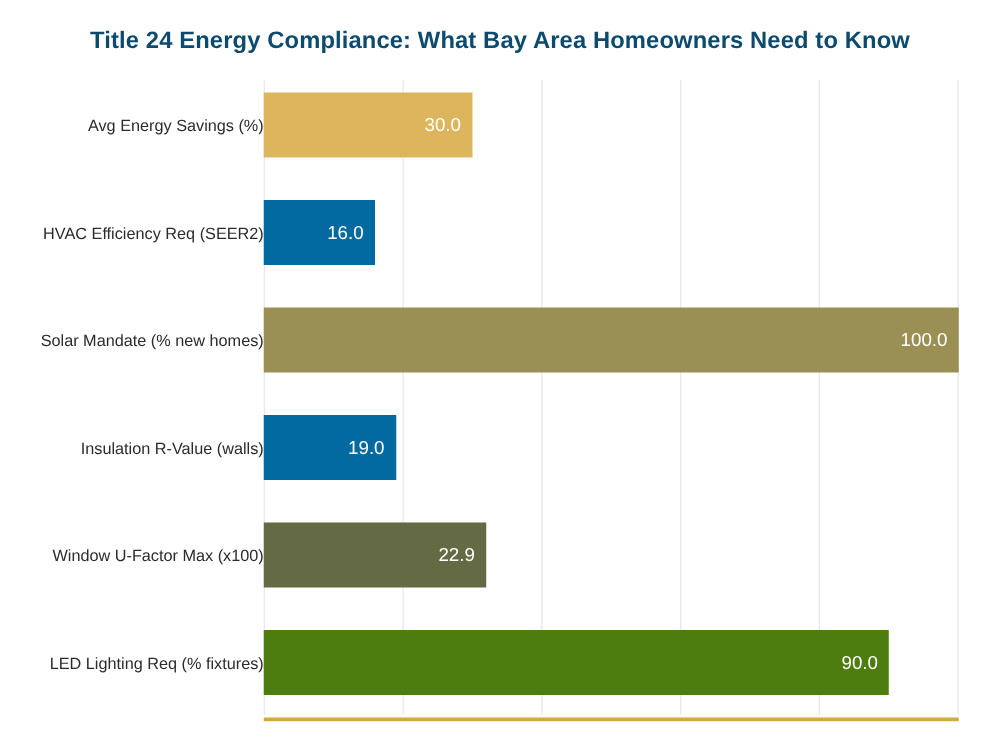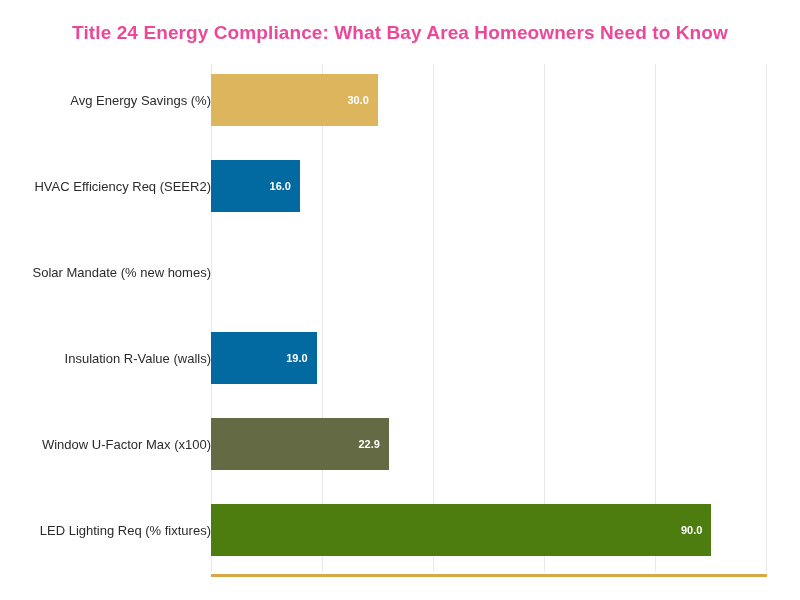--- a/index.html
+++ b/index.html
@@ -63,24 +63,23 @@
   .bar {
     position: relative;
     height: 100%;
     display: flex;
     align-items: center;
     justify-content: flex-end;
     box-sizing: border-box;
   }
   .bar-value {
     color: #ffffff;
-    font-size: 11px;
+    font-size: 15px;
     padding-right: 9px;
     white-space: nowrap;
-    font-weight: bold;
   }
   .cat-label {
     position: absolute;
     right: 605px; 
     width: 520px;
     text-align: right;
     font-size: 13px;
     color: #2b2b2b;
     white-space: nowrap;
   }
@@ -91,21 +90,21 @@
     width: 800px;
     height: 508px;
     margin-left: 16px;
   }
 </style>
 </head>
 <body>
 
 <div class="figure">
 
-  <div class="chart-title" style="color: #ec4899;">Title 24 Energy Compliance: What Bay Area Homeowners Need to Know</div>
+  <div class="chart-title" style="color: #0c4a6e;">Title 24 Energy Compliance: What Bay Area Homeowners Need to Know</div>
 
   <div class="plot">
     <div class="gridline" style="left:0px"></div>
     <div class="gridline" style="left:111px"></div>
     <div class="gridline" style="left:222px"></div>
     <div class="gridline" style="left:333px"></div>
     <div class="gridline" style="left:444px"></div>
     <div class="gridline" style="left:555px"></div>
 
     <div class="bar-row" style="top:10px;height:52px">
@@ -113,20 +112,25 @@
         <span class="bar-value">30.0</span>
       </div>
     </div>
 
     <div class="bar-row" style="top:96px;height:52px">
       <div class="bar" style="width:16%;background:#0369a1">
         <span class="bar-value">16.0</span>
       </div>
     </div>
 
+    <div class="bar-row" style="top:182px;height:52px">
+      <div class="bar" style="width:100%;background:#9b9053">
+        <span class="bar-value">100.0</span>
+      </div>
+    </div>
 
     <div class="bar-row" style="top:268px;height:52px">
       <div class="bar" style="width:19%;background:#0369a1">
         <span class="bar-value">19.0</span>
       </div>
     </div>
 
     <div class="bar-row" style="top:354px;height:52px">
       <div class="bar" style="width:32%;background:#646a43">
         <span class="bar-value">22.9</span>

